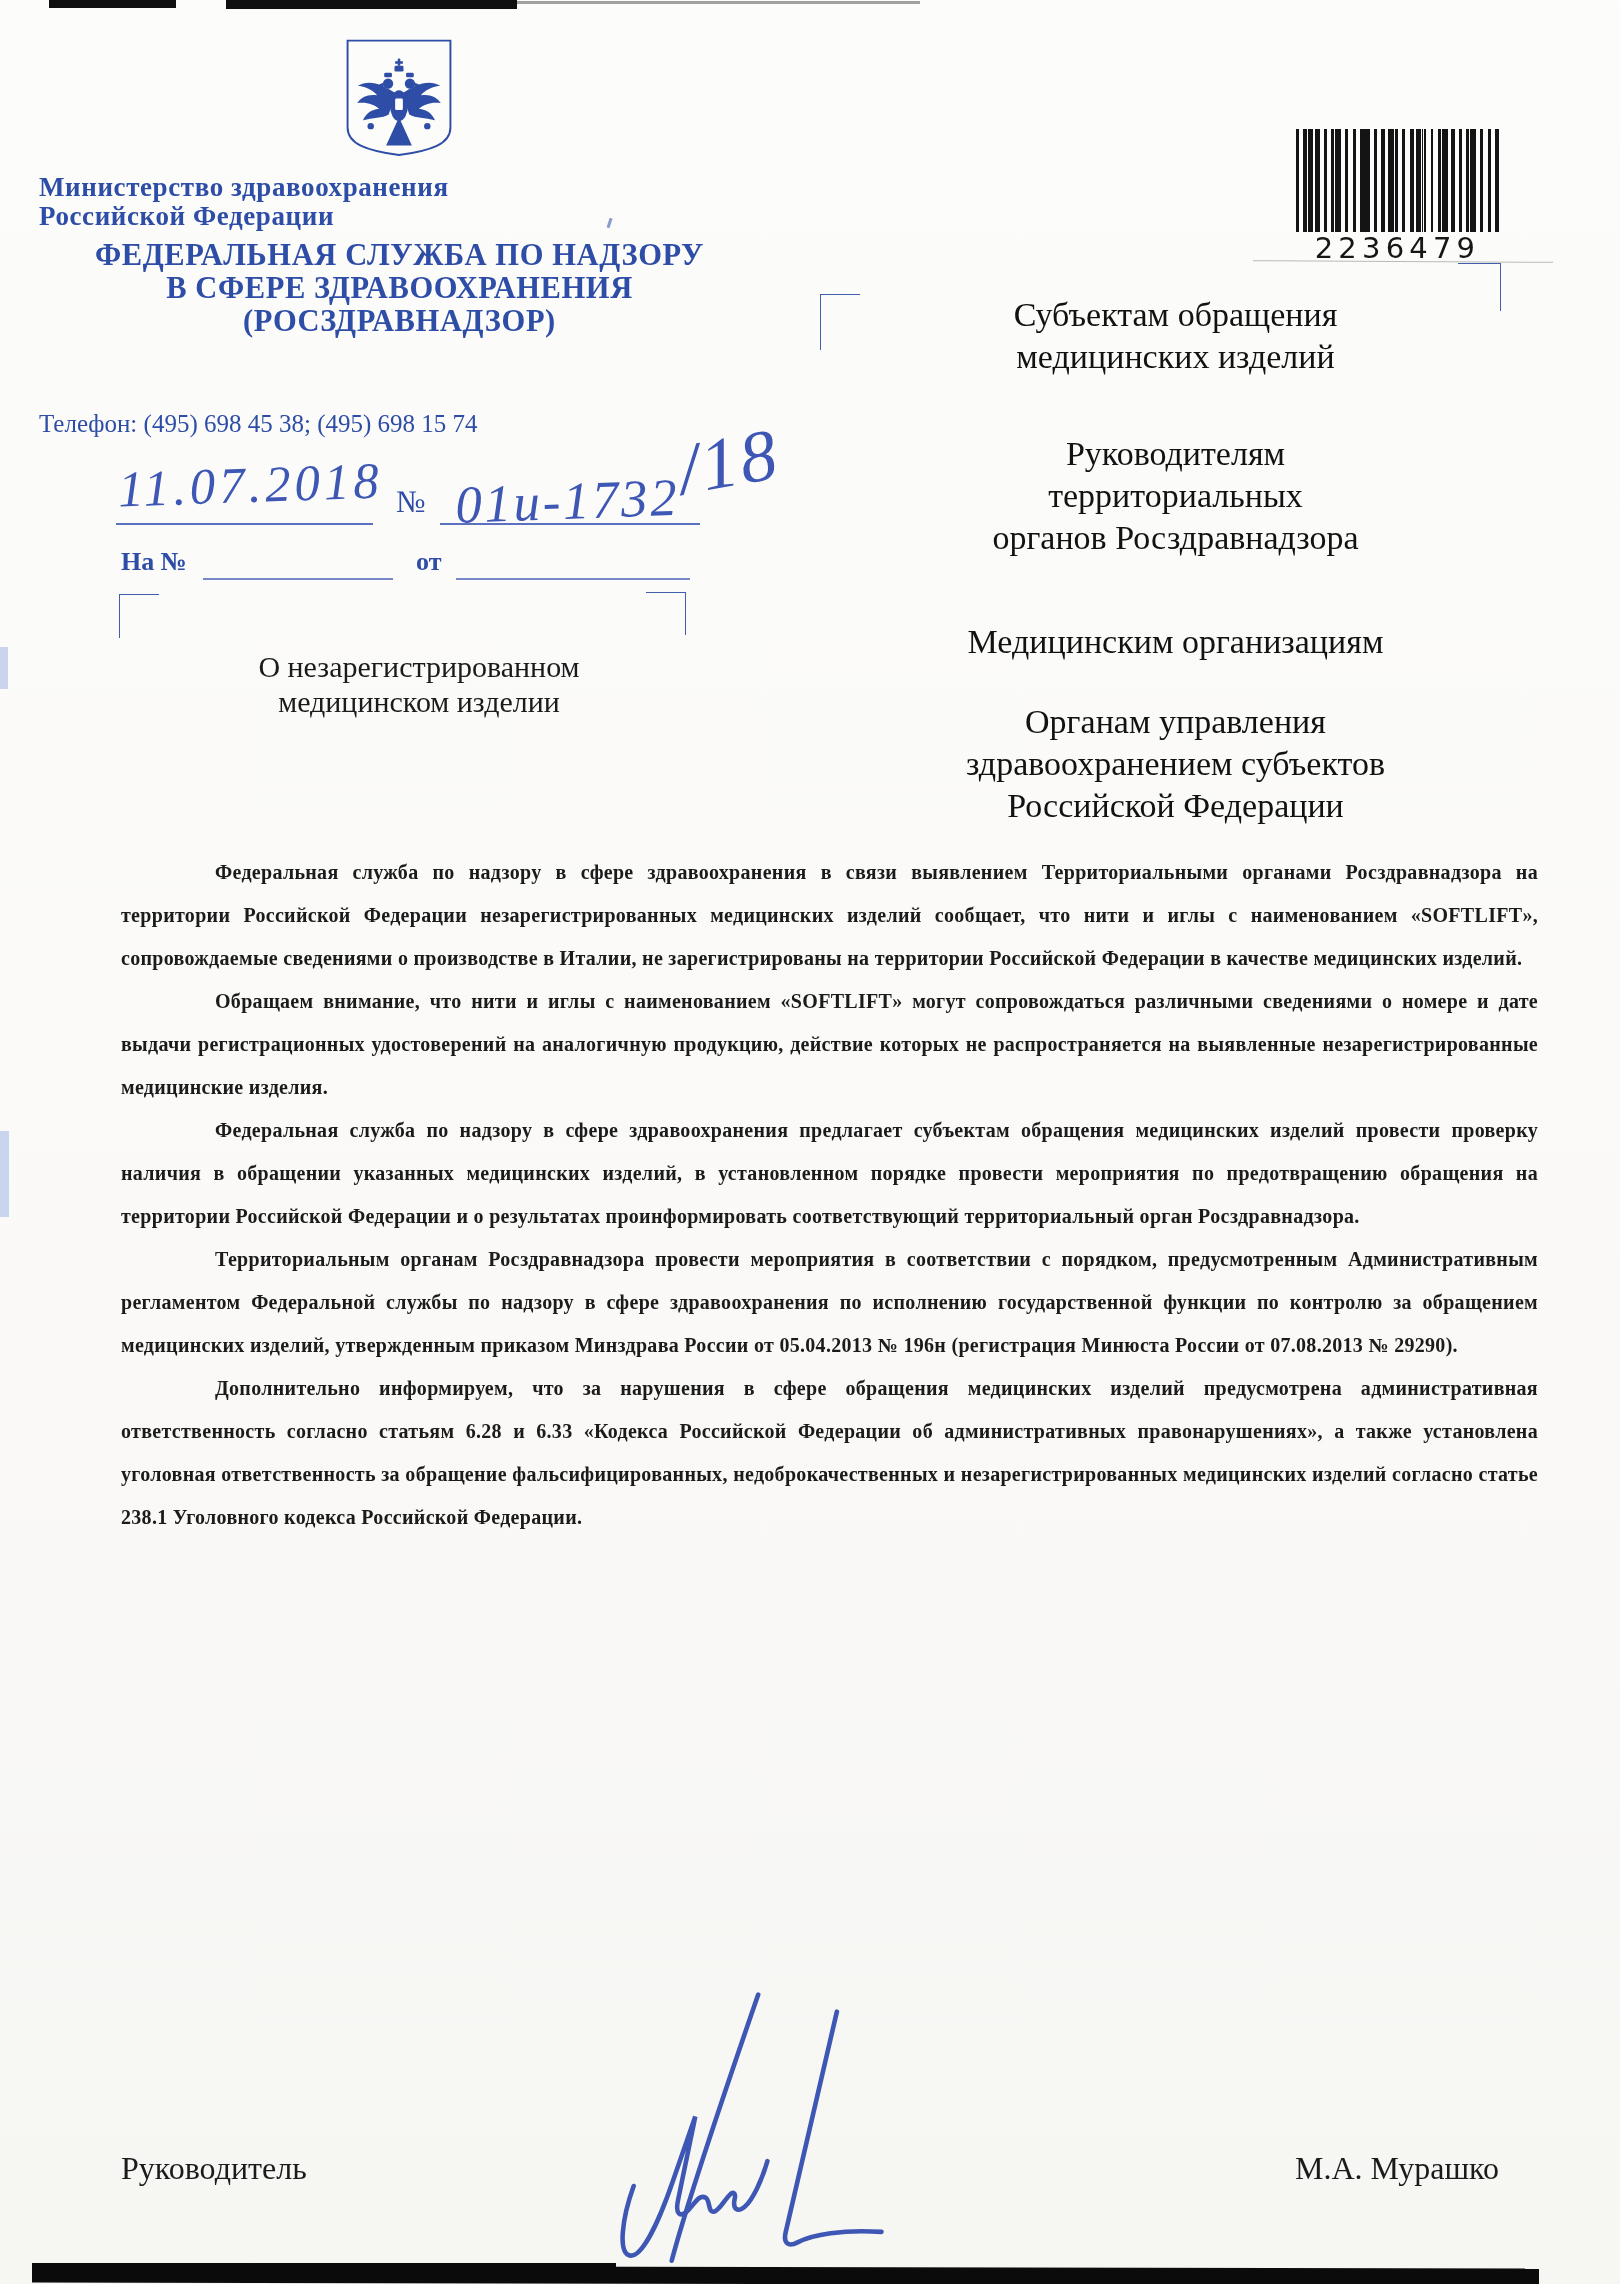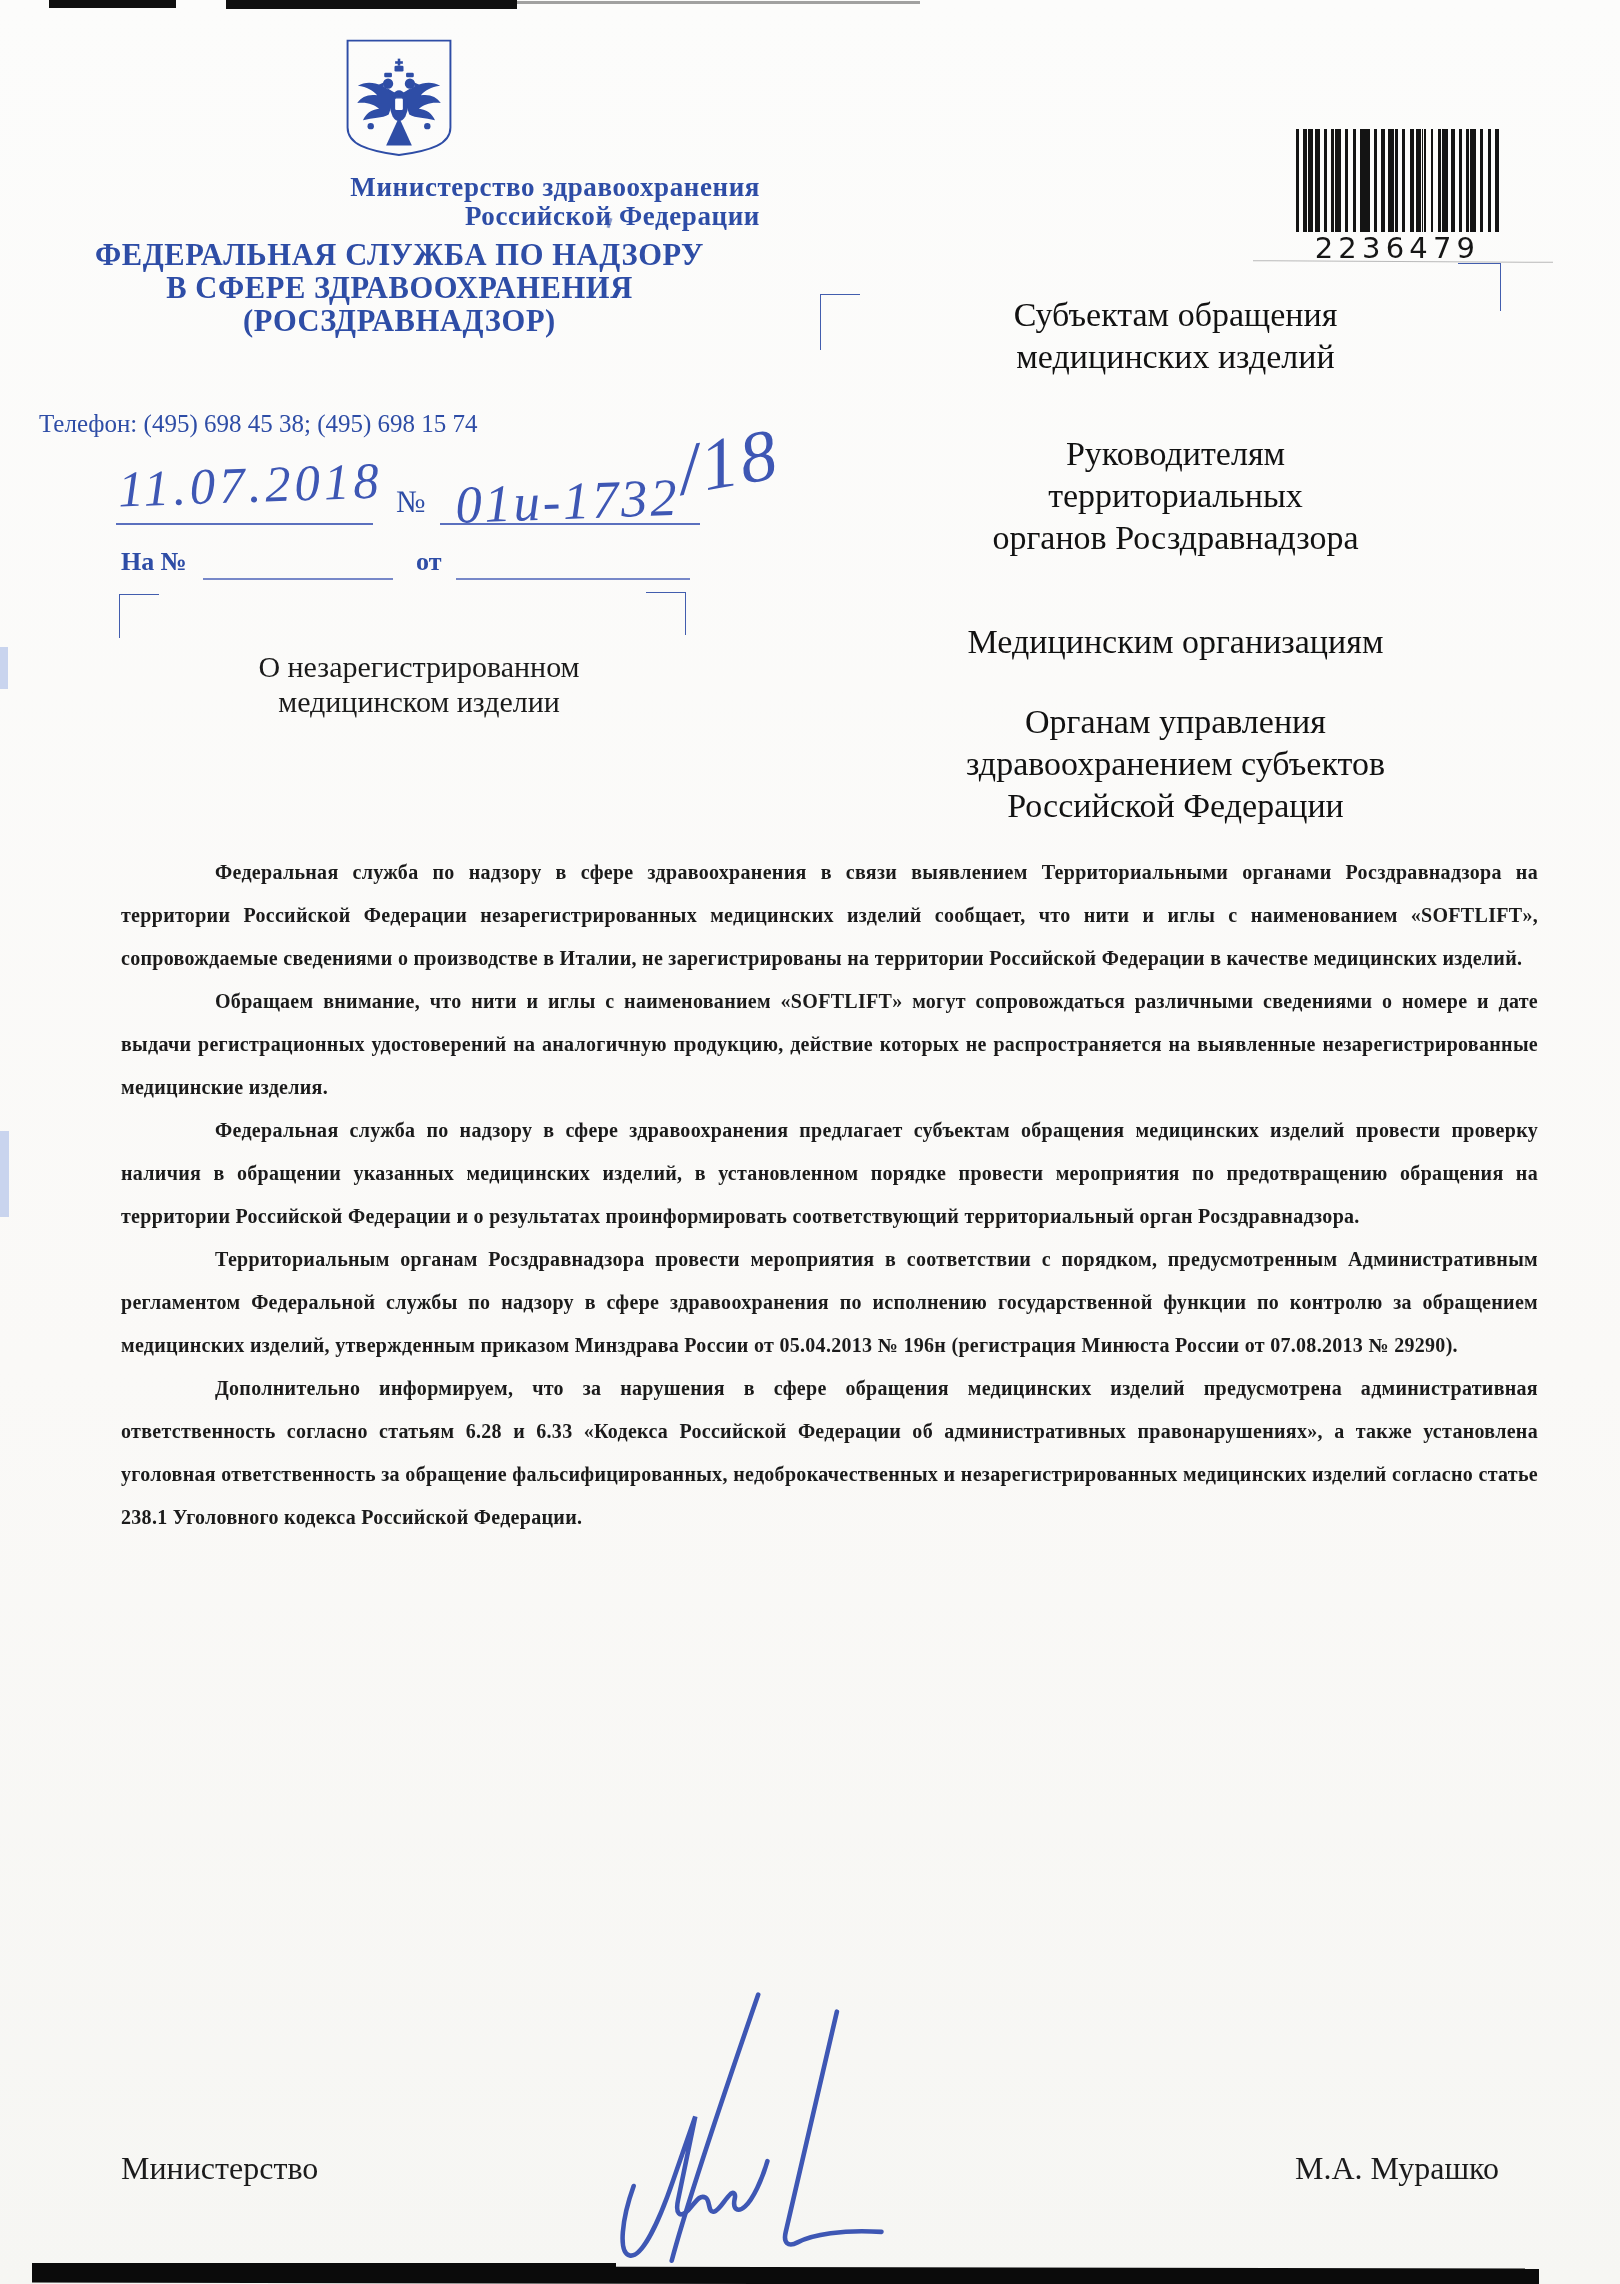--- a/index.html
+++ b/index.html
@@ -9,21 +9,21 @@
   }
   *{box-sizing:border-box;}
   html,body{margin:0;padding:0;}
   body{width:1621px;height:2284px;font-family:"Liberation Serif","DejaVu Serif",serif;}
   .page{position:relative;width:1621px;height:2284px;overflow:hidden;
         background:linear-gradient(180deg,#fcfcfb 0%,#faf9f7 60%,#f6f6f3 100%);}
   .pre{white-space:pre-line;}
 
   
   .emblem{position:absolute;left:345px;top:38px;width:108px;height:121px;}
-  .lh-ministry{position:absolute;left:39px;top:173px;width:721px;text-align:right;
+  .lh-ministry{position:absolute;left:39px;top:173px;width:721px;text-align:left;
     color:var(--accent-color);font-weight:bold;font-size:27px;line-height:29px;letter-spacing:0.6px;}
   .lh-service{position:absolute;left:39px;top:239px;width:721px;text-align:center;
     color:var(--accent-color);font-weight:bold;font-size:30.5px;line-height:33px;letter-spacing:0.6px;}
   .lh-address{position:absolute;left:39px;top:375px;width:721px;text-align:center;
     color:var(--accent-color);font-size:25px;line-height:31px;}
   .lh-phone{position:absolute;left:39px;top:408px;width:721px;
     color:var(--accent-color);font-size:25px;line-height:31px;}
 
   
   .hand{font-style:italic;color:var(--ink-color);}
@@ -172,21 +172,21 @@
   </div>
 
   <div class="body-text">
     <p>Федеральная служба по надзору в сфере здравоохранения в связи выявлением Территориальными органами Росздравнадзора на территории Российской Федерации незарегистрированных медицинских изделий сообщает, что нити и иглы с наименованием «SOFTLIFT», сопровождаемые сведениями о производстве в Италии, не зарегистрированы на территории Российской Федерации в качестве медицинских изделий.</p>
     <p>Обращаем внимание, что нити и иглы с наименованием «SOFTLIFT» могут сопровождаться различными сведениями о номере и дате выдачи регистрационных удостоверений на аналогичную продукцию, действие которых не распространяется на выявленные незарегистрированные медицинские изделия.</p>
     <p>Федеральная служба по надзору в сфере здравоохранения предлагает субъектам обращения медицинских изделий провести проверку наличия в обращении указанных медицинских изделий, в установленном порядке провести мероприятия по предотвращению обращения на территории Российской Федерации и о результатах проинформировать соответствующий территориальный орган Росздравнадзора.</p>
     <p>Территориальным органам Росздравнадзора провести мероприятия в соответствии с порядком, предусмотренным Административным регламентом Федеральной службы по надзору в сфере здравоохранения по исполнению государственной функции по контролю за обращением медицинских изделий, утвержденным приказом Минздрава России от 05.04.2013 № 196н (регистрация Минюста России от 07.08.2013 № 29290).</p>
     <p>Дополнительно информируем, что за нарушения в сфере обращения медицинских изделий предусмотрена административная ответственность согласно статьям 6.28 и 6.33 «Кодекса Российской Федерации об административных правонарушениях», а также установлена уголовная ответственность за обращение фальсифицированных, недоброкачественных и незарегистрированных медицинских изделий согласно статье 238.1 Уголовного кодекса Российской Федерации.</p>
   </div>
 
-  <span class="sig-title">Министерство</span>
+  <span class="sig-title">Руководитель</span>
   <span class="sig-name">М.А. Мурашко</span>
 
   <svg class="autograph" viewBox="0 0 540 440" xmlns="http://www.w3.org/2000/svg" fill="none" stroke="var(--ink-color)" stroke-width="7" stroke-linecap="round">
     <path d="M310,18 C272,128 204,326 178,424"></path>
     <path d="M120,310 C102,360 96,412 114,416 C132,420 158,366 180,302 C196,256 206,228 214,204 L188,330 C183,352 190,360 203,347 C214,336 220,322 230,328 C237,332 233,352 243,349 C252,346 259,330 268,322 C273,318 276,322 274,330 C271,344 278,352 290,341 C302,330 316,300 324,272"></path>
     <path d="M430,44 L352,380 C348,396 355,404 370,396 C392,384 440,376 498,380"></path>
   </svg>
 
   <div class="art" id="art-bottom2"></div>
   <div class="art" id="art-bottom"></div>

